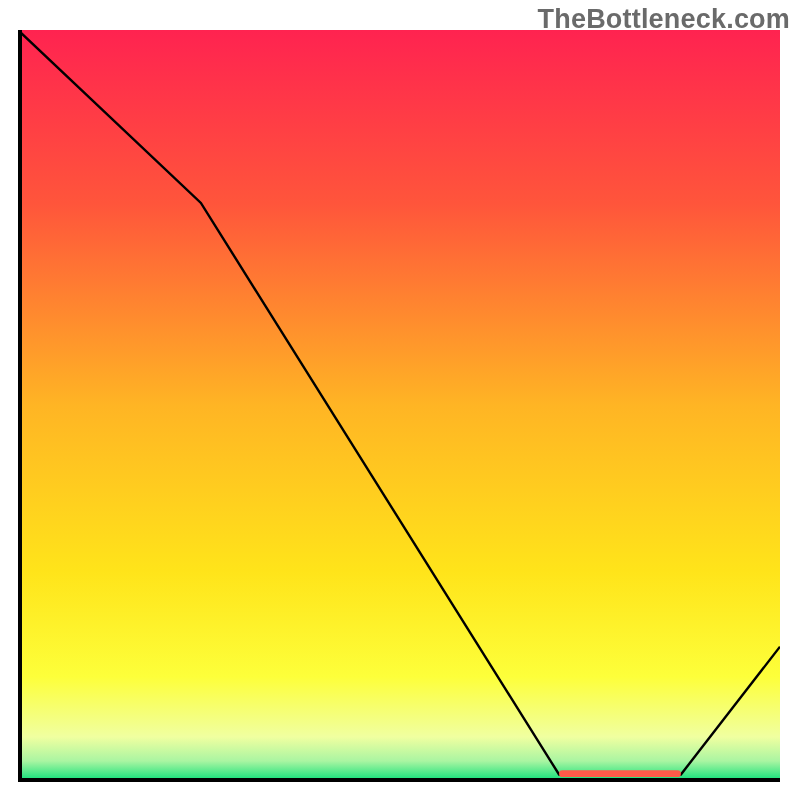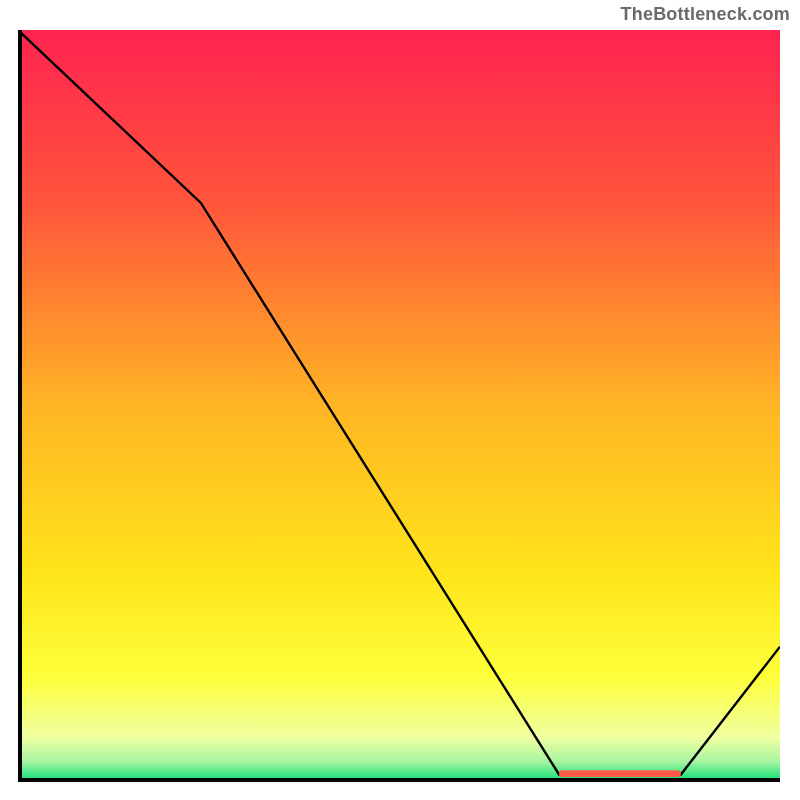--- a/index.html
+++ b/index.html
@@ -12,21 +12,21 @@
   }
   .container {
     position: relative;
     width: 800px;
     height: 800px;
   }
   .watermark {
     position: absolute;
     top: 4px;
     right: 10px;
-    font-size: 18px;
+    font-size: 27px;
     font-weight: bold;
     color: #6a6a6a;
     letter-spacing: 0.2px;
   }
   .plot-area {
     position: absolute;
     left: 18px;
     top: 30px;
     width: 762px;
     height: 752px;

